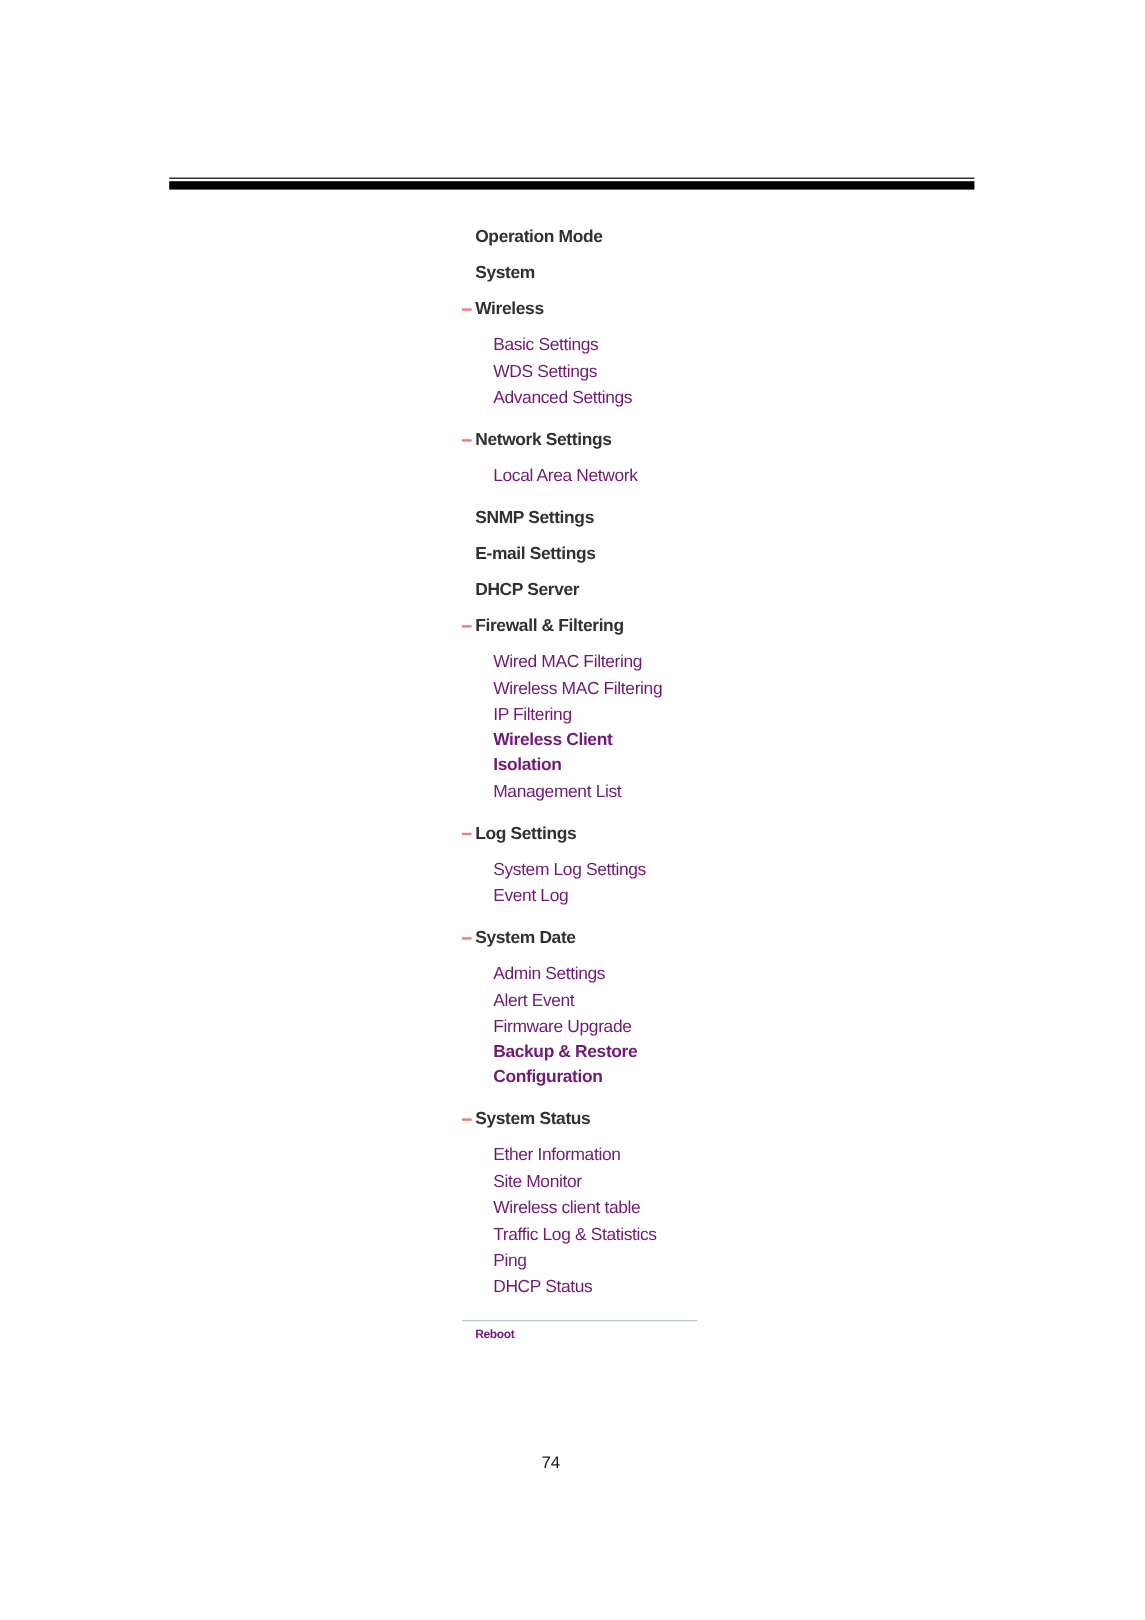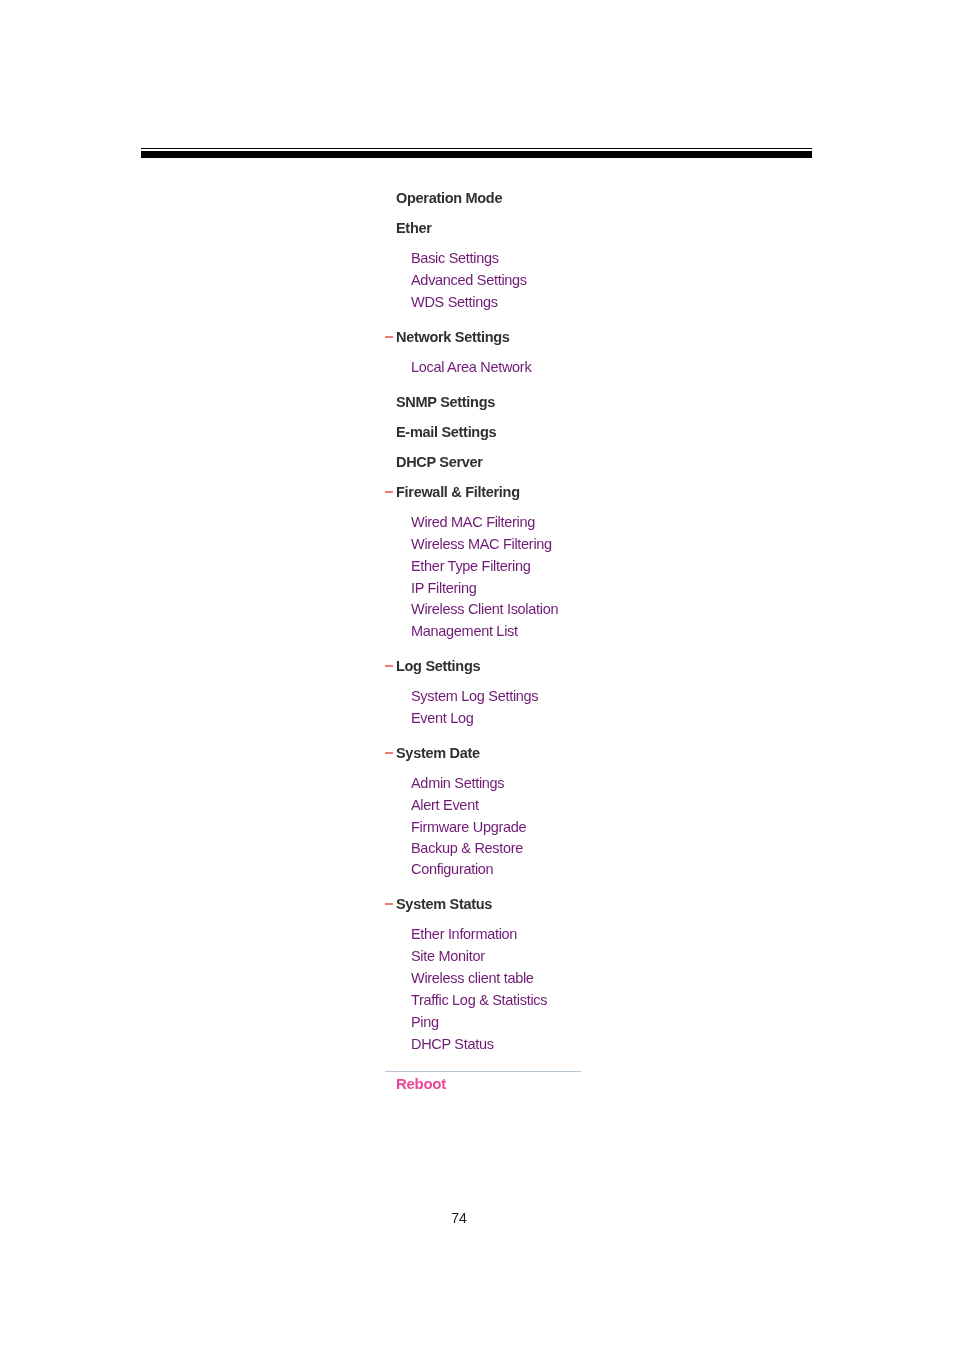--- a/index.html
+++ b/index.html
@@ -92,43 +92,44 @@
     letter-spacing: -0.3px;
     color: #701a75;
     padding-left: 30px;
     line-height: 22px;
     white-space: nowrap;
   }
   .sub-item.wrap {
     white-space: normal;
     max-width: 150px;
     line-height: 21px;
+    font-weight: bold;
   }
 
   
   #reboot-row {
     position: relative;
     margin-top: 6px;
     padding-left: 15px;
   }
   #reboot-rule {
     position: absolute;
     left: 4px;
     top: 0px;
     width: 196px;
     height: 1px;
     background: #b9c6d6;
   }
   #reboot-label {
     display: block;
     font-family: "Liberation Sans", sans-serif;
     font-weight: bold;
-    font-size: 15px;
+    font-size: 10px;
     letter-spacing: -0.3px;
-    color: #ec4899;
+    color: #701a75;
     line-height: 16px;
     padding-top: 5px;
     white-space: nowrap;
   }
 
   
   #page-number {
     position: absolute;
     left: 0;
     top: 1210px;
@@ -147,27 +148,28 @@
   <div class="rule-gap"></div>
   <div class="rule-thick"></div>
 </div>
 
 <div id="menu-screenshot">
   <div id="menu-groups">
       <div class="menu-group">
         <div class="top-item"><span>Operation Mode</span></div>
       </div>
       <div class="menu-group">
-        <div class="top-item"><span>Ether</span></div>
-      </div>
-      <div class="menu-group">
+        <div class="top-item"><span>System</span></div>
+      </div>
+      <div class="menu-group">
+        <div class="top-item has-toggle"><span class="toggle-minus" style="background: rgb(239, 123, 114);"></span><span>Wireless</span></div>
         <ul class="sub-list">
           <li class="sub-item">Basic Settings</li>
+          <li class="sub-item">WDS Settings</li>
           <li class="sub-item">Advanced Settings</li>
-          <li class="sub-item">WDS Settings</li>
         </ul>
       </div>
       <div class="menu-group">
         <div class="top-item has-toggle"><span class="toggle-minus" style="background: rgb(239, 123, 114);"></span><span>Network Settings</span></div>
         <ul class="sub-list">
           <li class="sub-item">Local Area Network</li>
         </ul>
       </div>
       <div class="menu-group">
         <div class="top-item"><span>SNMP Settings</span></div>
@@ -176,21 +178,20 @@
         <div class="top-item"><span>E-mail Settings</span></div>
       </div>
       <div class="menu-group">
         <div class="top-item"><span>DHCP Server</span></div>
       </div>
       <div class="menu-group">
         <div class="top-item has-toggle"><span class="toggle-minus" style="background: rgb(239, 123, 114);"></span><span>Firewall &amp; Filtering</span></div>
         <ul class="sub-list">
           <li class="sub-item">Wired MAC Filtering</li>
           <li class="sub-item">Wireless MAC Filtering</li>
-          <li class="sub-item">Ether Type Filtering</li>
           <li class="sub-item">IP Filtering</li>
           <li class="sub-item wrap">Wireless Client Isolation</li>
           <li class="sub-item">Management List</li>
         </ul>
       </div>
       <div class="menu-group">
         <div class="top-item has-toggle"><span class="toggle-minus" style="background: rgb(239, 123, 114);"></span><span>Log Settings</span></div>
         <ul class="sub-list">
           <li class="sub-item">System Log Settings</li>
           <li class="sub-item">Event Log</li>

